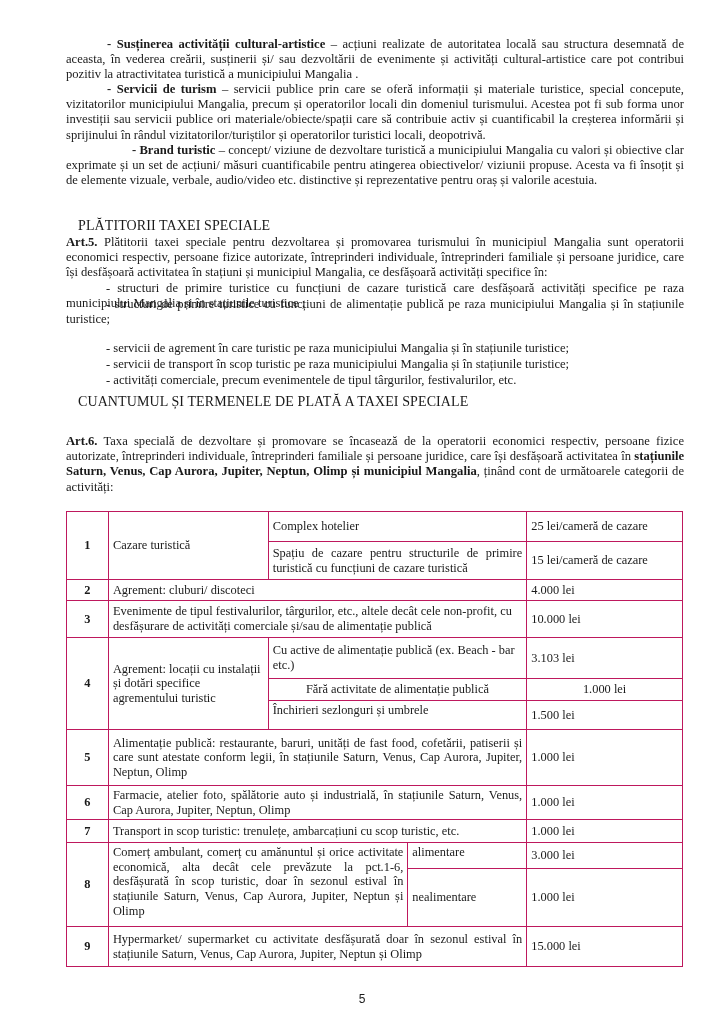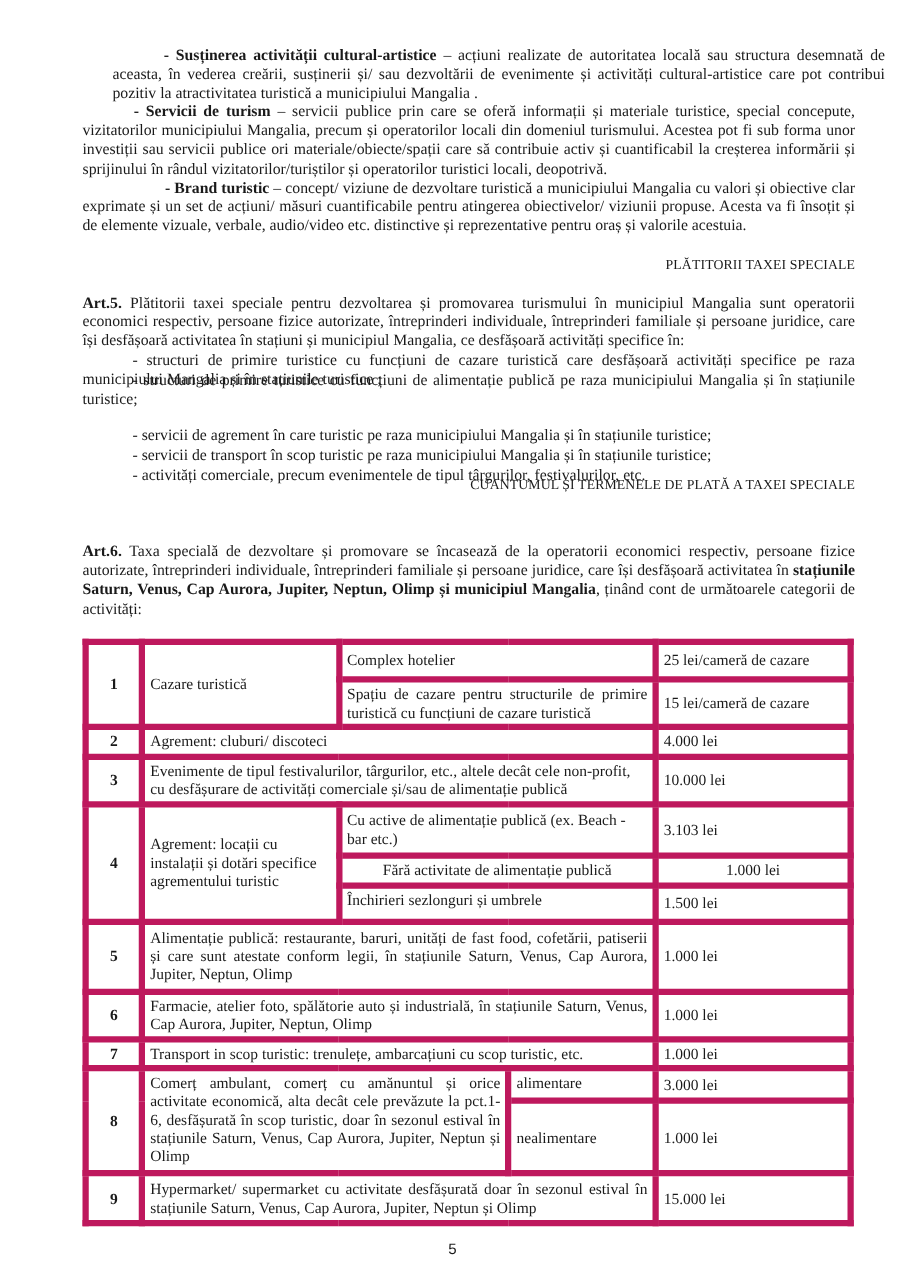--- a/index.html
+++ b/index.html
@@ -4,37 +4,37 @@
 <style>
   html, body { margin:0; padding:0; background:#ffffff; }
   body { width:724px; height:1024px; position:relative; overflow:hidden;
          font-family:"Liberation Serif", "DejaVu Serif", serif; color:#1a1a1a; }
   .page { position:absolute; left:0; top:0; width:724px; height:1024px; }
   .p { position:absolute; left:66px; width:618px; font-size:12.6px; line-height:15.2px;
        text-align:justify; margin:0; }
   .indent { text-indent:41px; }
   .indent2 { text-indent:40px; }
   b { font-weight:bold; }
-  .h { position:absolute; left:66px; width:618px; text-align:right; font-size:11px;
-       font-weight:normal; margin:0; letter-spacing:0.1px; }
+  .h { position:absolute; left:66px; width:618px; text-align:left; font-size:14px;
+       font-weight:normal; margin:12px; letter-spacing:0.1px; }
   table.tax { position:absolute; left:66px; top:511px; width:617px; border-collapse:collapse;
               font-size:12.4px; line-height:14.6px; }
-  table.tax td { border:5px solid #be185d; padding:2px 4px; vertical-align:middle; }
+  table.tax td { border:1px solid #be185d; padding:2px 4px; vertical-align:middle; }
   td.num { text-align:center; font-weight:bold; width:33px; }
   td.val { width:146px; }
   .just { text-align:justify; }
   .pagenum { position:absolute; left:0; width:724px; top:992px; text-align:center;
              font-family:"Liberation Sans", "DejaVu Sans", sans-serif; font-size:12px; }
 </style>
 </head>
 <body>
 
 <div class="page">
 
-  <p class="p indent" style="top:37px;margin-left:24px;"><b>- Susținerea activității cultural-artistice</b><span> – acțiuni realizate de autoritatea locală sau structura desemnată de aceasta, în vederea creării, susținerii și/ sau dezvoltării de evenimente și activități cultural-artistice care pot contribui pozitiv la atractivitatea turistică a municipiului Mangalia .</span></p>
+  <p class="p indent" style="top:37px;"><b>- Susținerea activității cultural-artistice</b><span> – acțiuni realizate de autoritatea locală sau structura desemnată de aceasta, în vederea creării, susținerii și/ sau dezvoltării de evenimente și activități cultural-artistice care pot contribui pozitiv la atractivitatea turistică a municipiului Mangalia .</span></p>
 
   <p class="p indent" style="top:82px;"><b>- Servicii de turism</b><span> – servicii publice prin care se oferă informații și materiale turistice, special concepute, vizitatorilor municipiului Mangalia, precum și operatorilor locali din domeniul turismului. Acestea pot fi sub forma unor investiții sau servicii publice ori materiale/obiecte/spații care să contribuie activ și cuantificabil la creșterea informării și sprijinului în rândul vizitatorilor/turiștilor și operatorilor turistici locali, deopotrivă.</span></p>
 
   <p class="p" style="top:143px; text-indent:66px;"><b>- Brand turistic</b><span> – concept/ viziune de dezvoltare turistică a municipiului Mangalia cu valori și obiective clar exprimate și un set de acțiuni/ măsuri cuantificabile pentru atingerea obiectivelor/ viziunii propuse. Acesta va fi însoțit și de elemente vizuale, verbale, audio/video etc. distinctive și reprezentative pentru oraș și valorile acestuia.</span></p>
 
   <h2 class="h" style="top:206px;">PLĂTITORII TAXEI SPECIALE</h2>
 
   <p class="p" style="top:235px;"><b>Art.5.</b><span> Plătitorii taxei speciale pentru dezvoltarea și promovarea turismului în municipiul Mangalia sunt operatorii economici respectiv, persoane fizice autorizate, întreprinderi individuale, întreprinderi familiale și persoane juridice, care își desfășoară activitatea în stațiuni și municipiul Mangalia, ce desfășoară activități specifice în:</span></p>
 
   <p class="p indent2" style="top:281px;">- structuri de primire turistice cu funcțiuni de cazare turistică care desfășoară activități specifice pe raza municipiului Mangalia și în stațiunile turistice ;</p>

